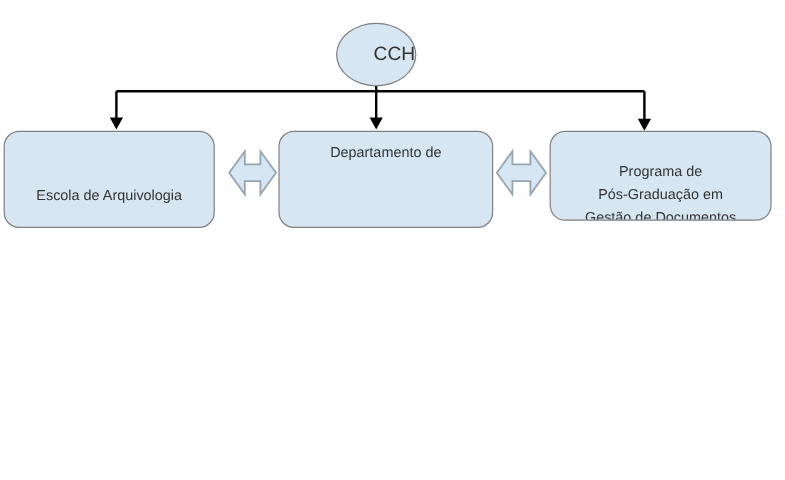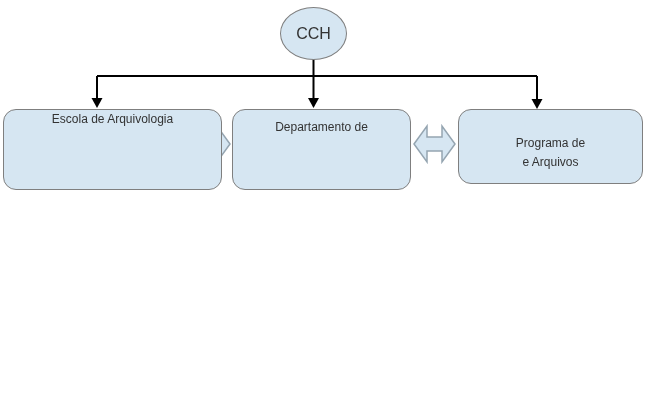--- a/index.html
+++ b/index.html
@@ -41,35 +41,35 @@
   }
   .node {
     position: absolute;
     box-sizing: border-box;
     background: var(--shape-fill);
     border: 1px solid var(--shape-border);
     color: var(--text);
     text-align: center;
   }
   .ellipse {
-    left: 280px; top: 7px;
+    left: 280px; top: 19px;
     width: 67px; height: 53px;
     border-radius: 50%;
     display: flex;
     align-items: center;
-    justify-content: center;
+    justify-content: flex-end;
     font-size: 16px;
   }
   .box {
     border-radius: 13px;
     font-size: 12px;
     line-height: 19px;
   }
   .box .bline { display: block; white-space: nowrap; }
-  .box-1 { left: 3px;   top: 109px; width: 219px; height: 81px; }
+  .box-1 { left: 3px;   top: 109px; width: 176px; height: 81px; padding-top: 44px; }
   .box-2 { left: 232px; top: 109px; width: 179px; height: 81px; padding-top: 8px; }
   .box-3 { left: 458px; top: 109px; width: 185px; height: 75px; padding-top: 24px; overflow: hidden; }
 </style>
 </head>
 <body>
 
 <div class="canvas">
 
   <svg class="overlay" width="654" height="220" viewBox="0 0 654 220">
 
@@ -89,16 +89,18 @@
   <div class="node box box-1">
     <span class="bline">Escola de Arquivologia</span>
   </div>
 
   <div class="node box box-2">
     <span class="bline">Departamento de</span>
   </div>
 
   <div class="node box box-3">
     <span class="bline">Programa de</span>
+    <span class="bline">Pós-Graduação em</span>
+    <span class="bline">Gestão de Documentos</span>
     <span class="bline">e Arquivos</span>
   </div>
 
 </div>
 
 </body></html>

